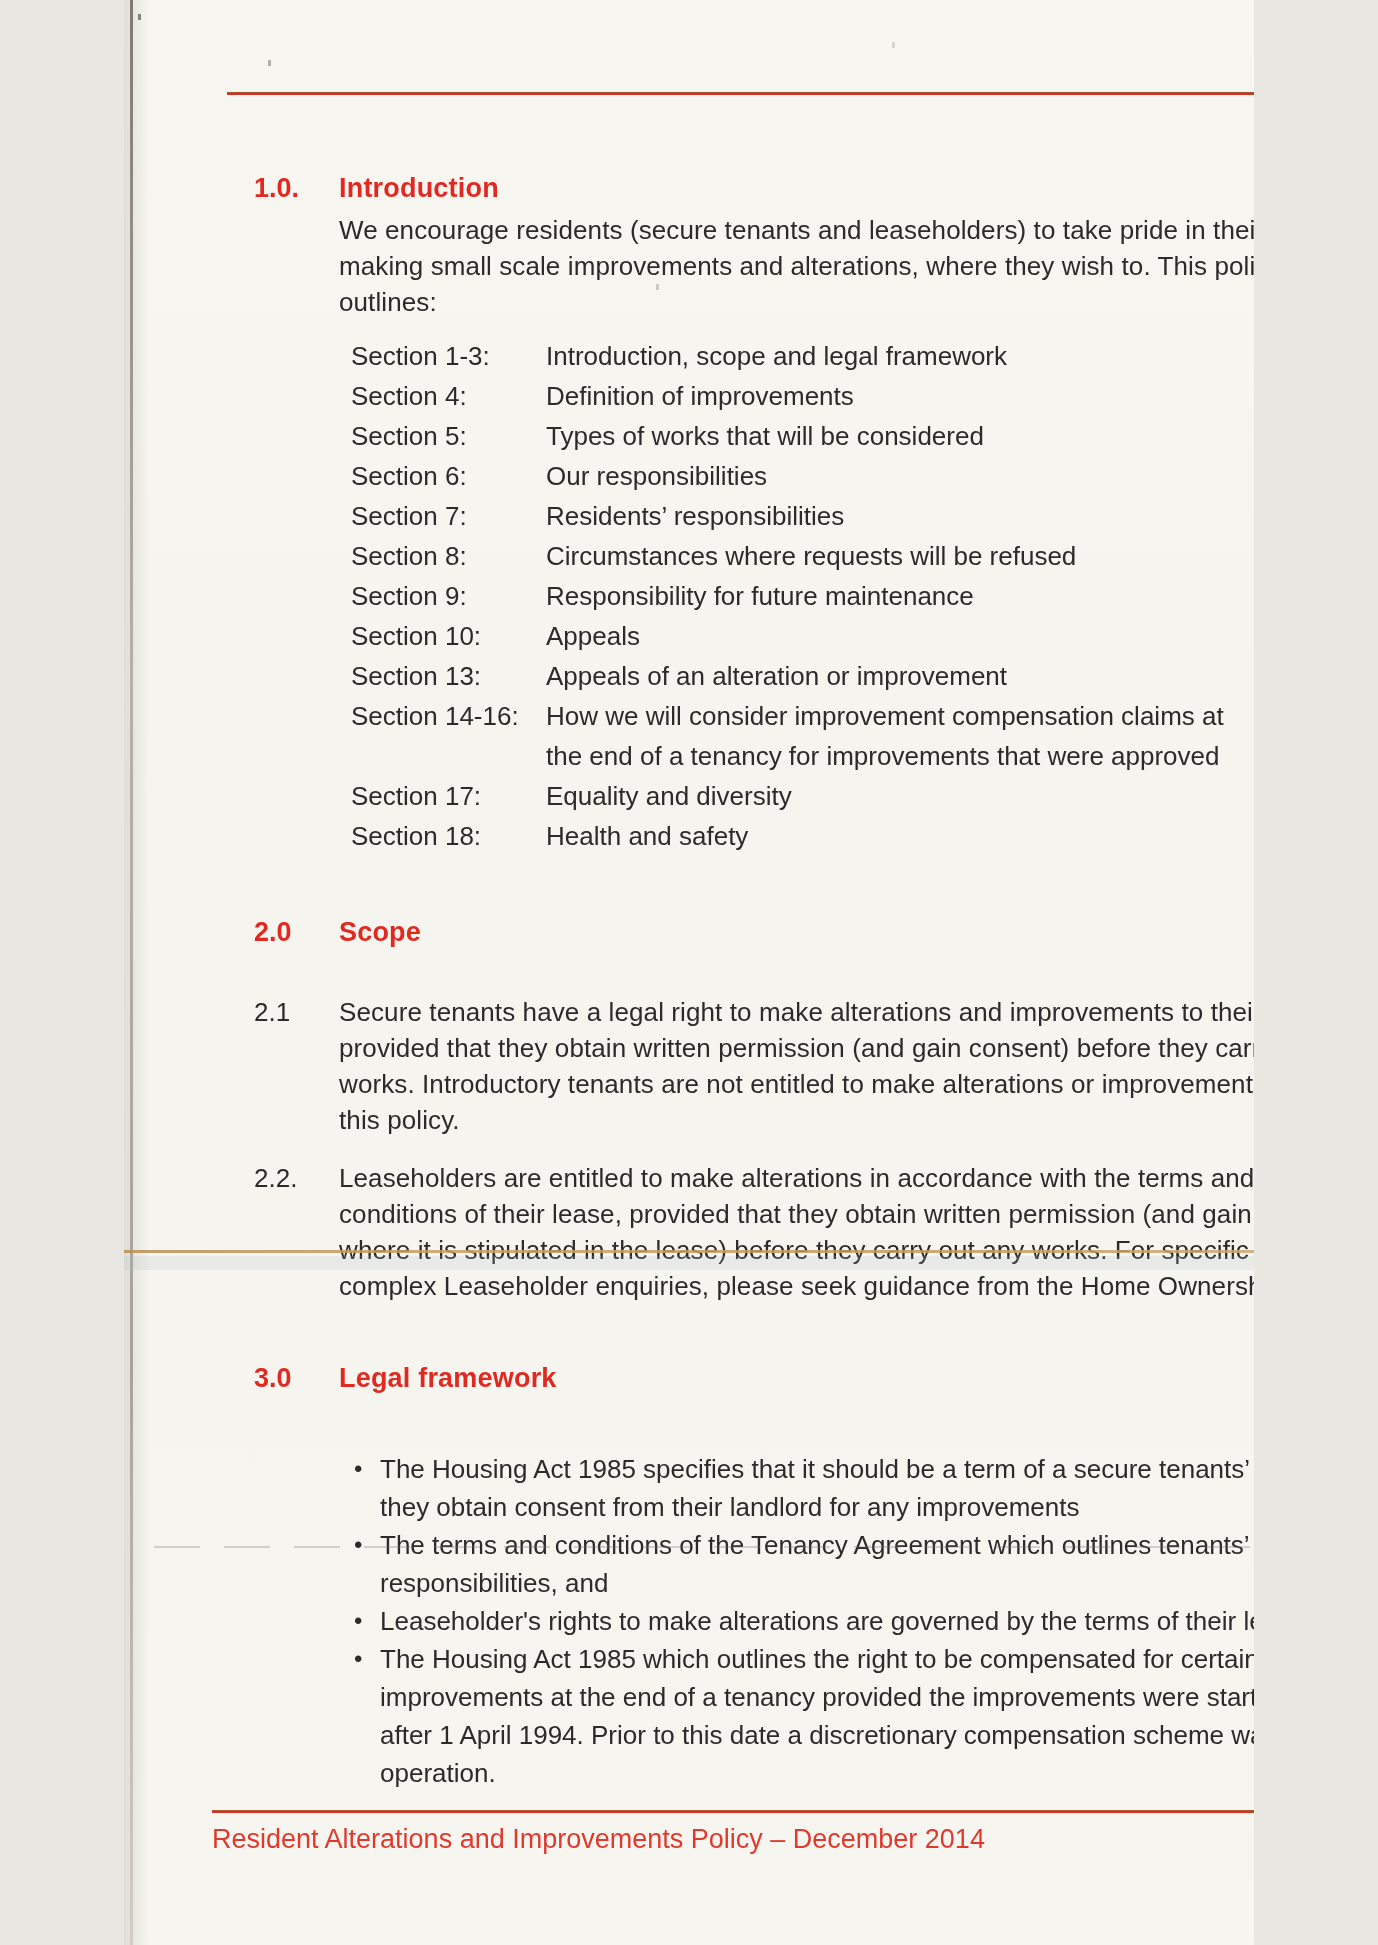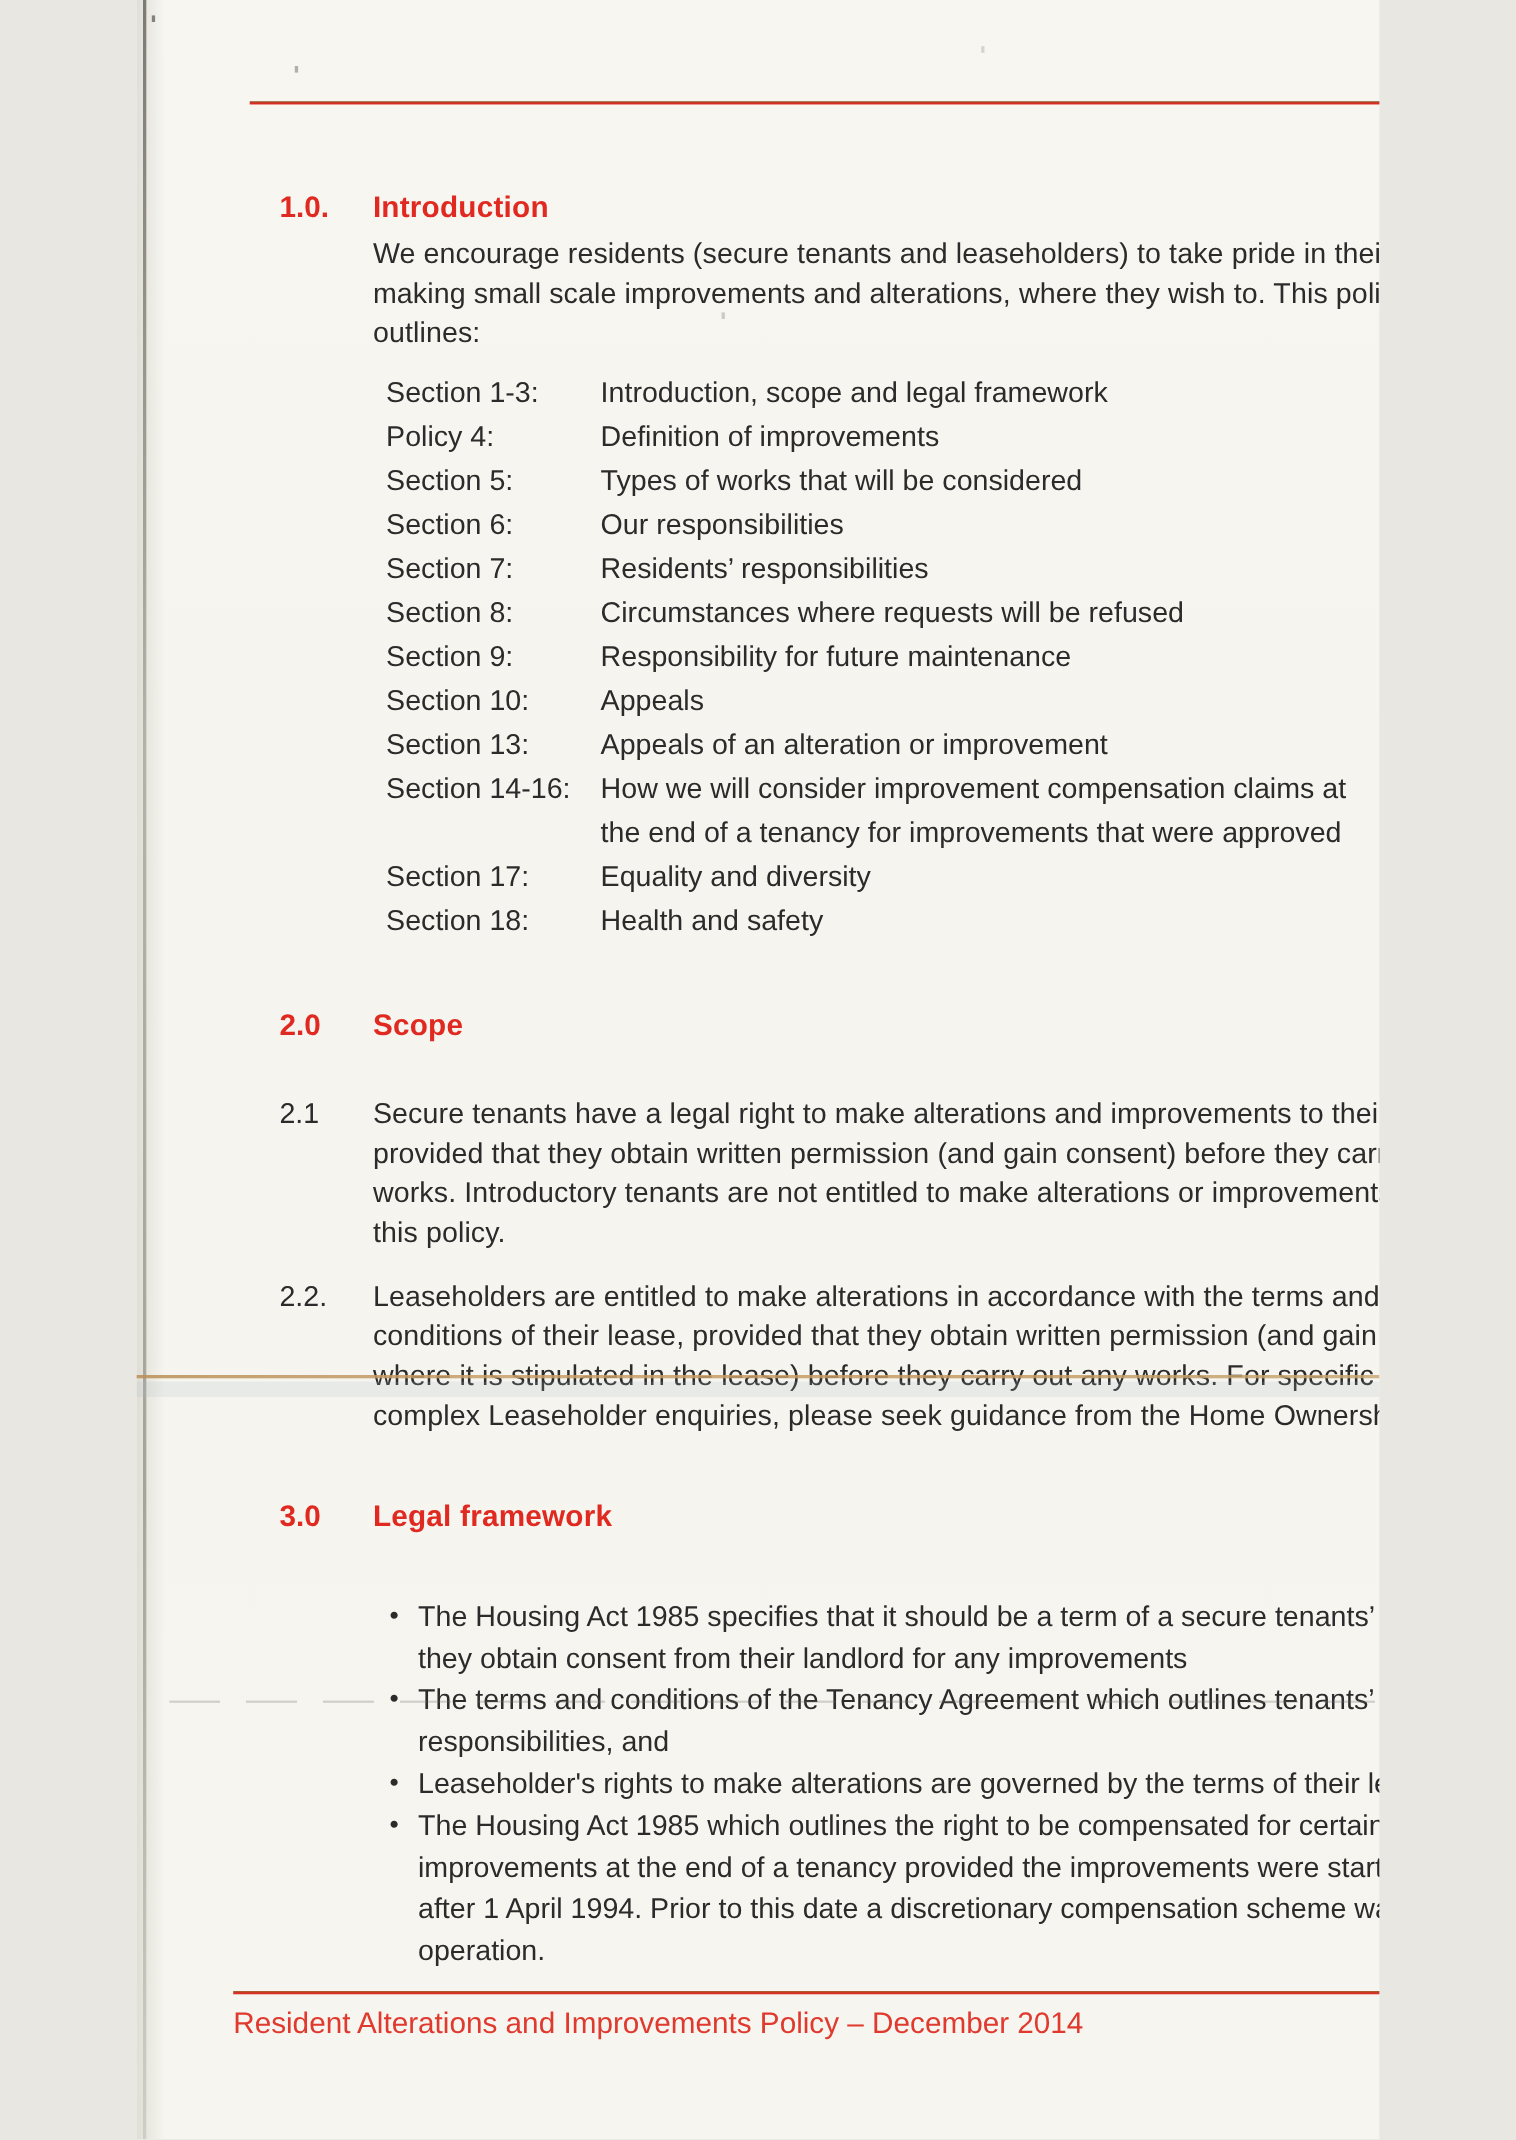--- a/index.html
+++ b/index.html
@@ -78,21 +78,21 @@
   <div class="blk" style="top:212px;left:215px;">
     <p class="body">We encourage residents (secure tenants and leaseholders) to take pride in their home by making small scale improvements and alterations, where they wish to. This policy outlines:</p>
   </div>
 
   <div class="toc" style="top:336px;">
     <div class="toc-row">
         <span class="toc-label">Section 1-3:</span>
         <span>Introduction, scope and legal framework</span>
       </div>
     <div class="toc-row">
-        <span class="toc-label">Policy 4:</span>
+        <span class="toc-label">Section 4:</span>
         <span>Definition of improvements</span>
       </div>
     <div class="toc-row">
         <span class="toc-label">Section 5:</span>
         <span>Types of works that will be considered</span>
       </div>
     <div class="toc-row">
         <span class="toc-label">Section 6:</span>
         <span>Our responsibilities</span>
       </div>

